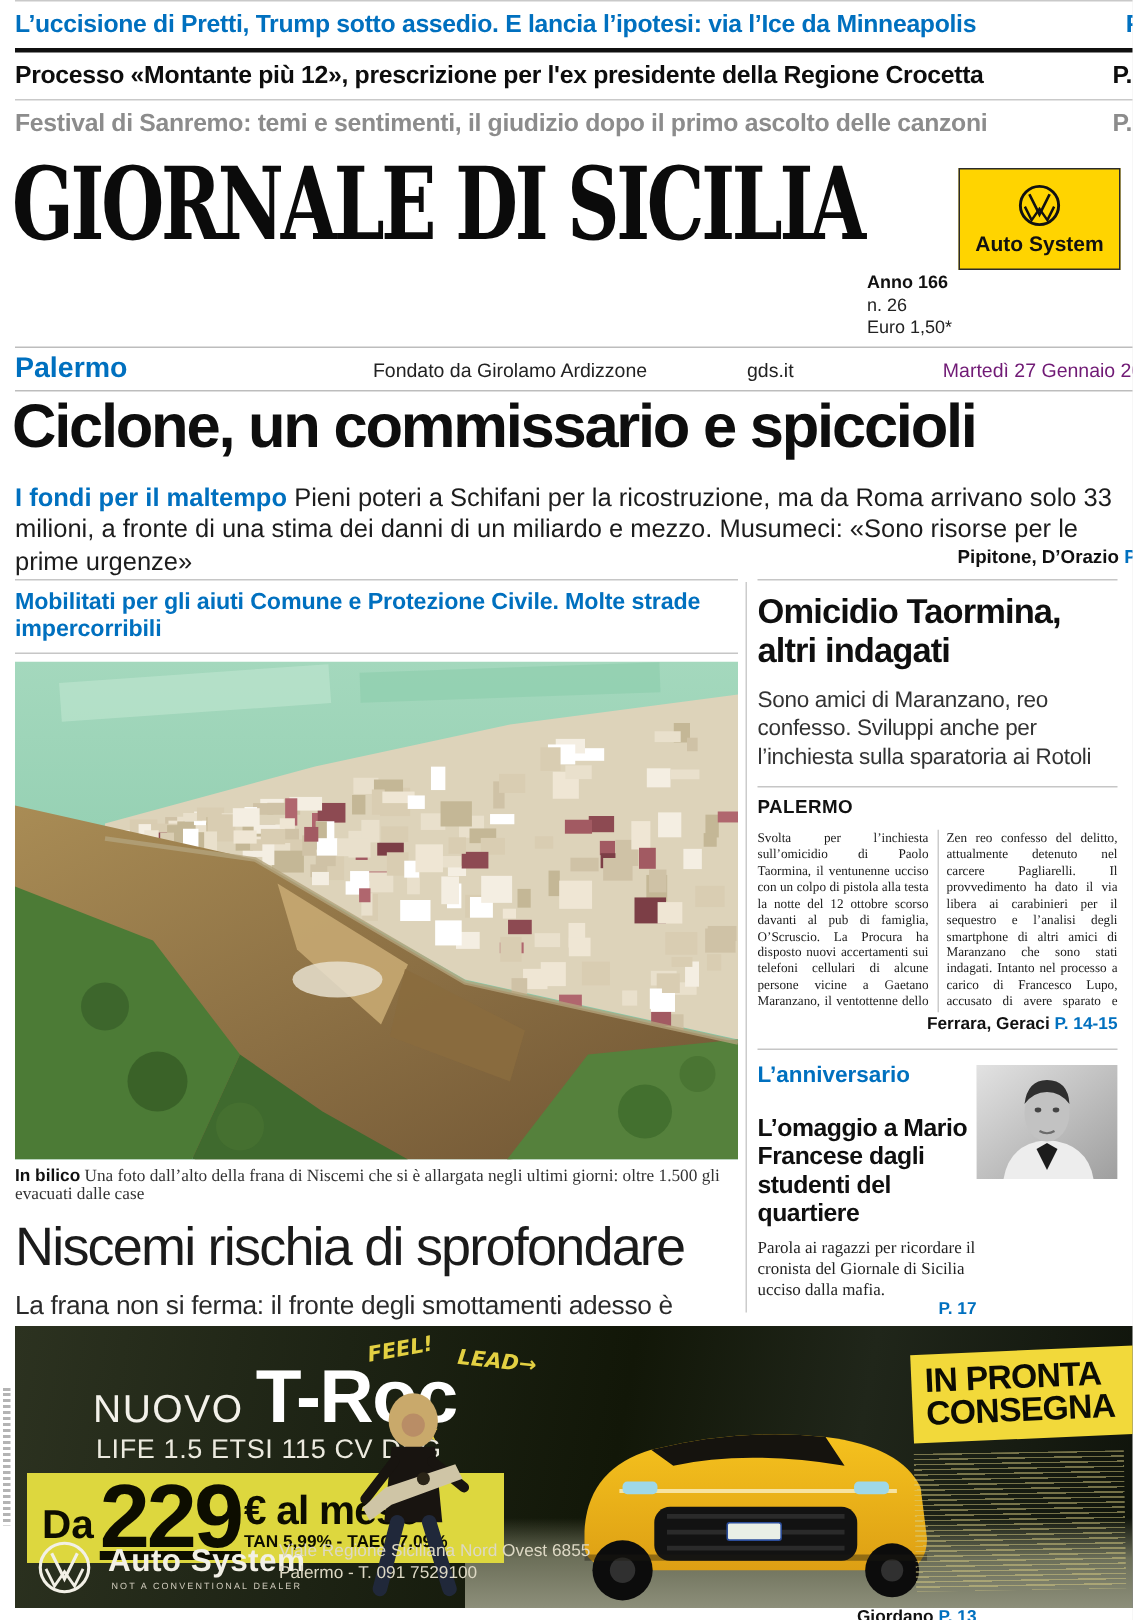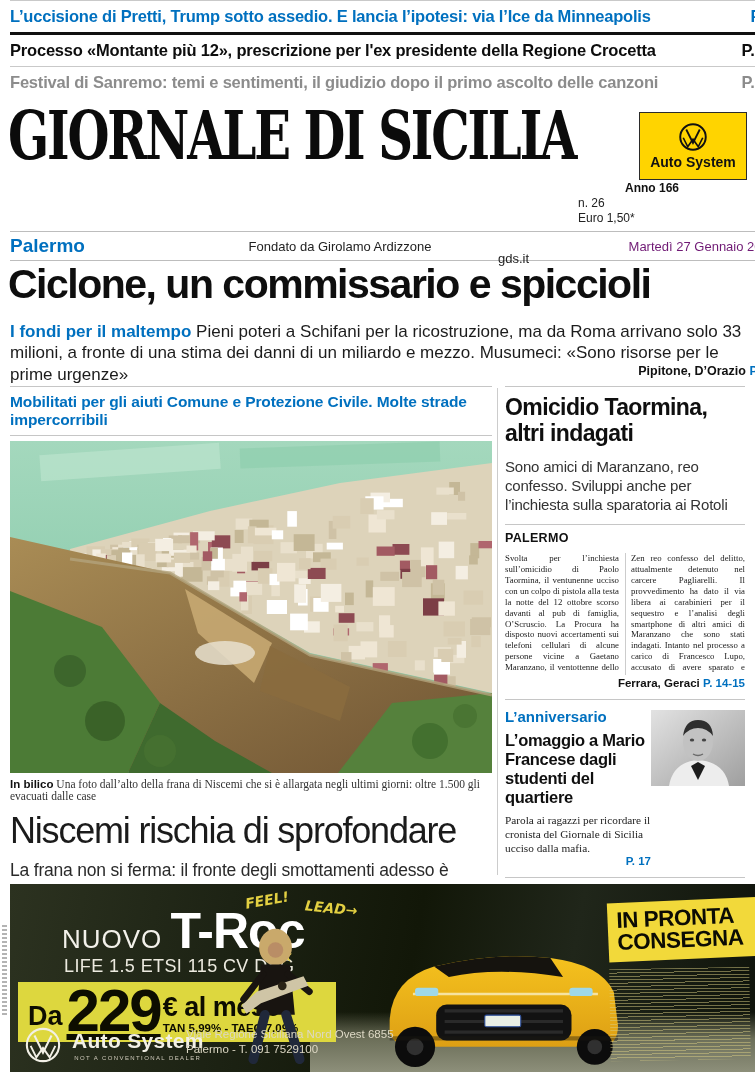--- a/index.html
+++ b/index.html
@@ -17,29 +17,29 @@
   .ts-hr-dark{height:2.5px;background:#101010;}
 
   
   .mast-title{position:absolute;left:8px;top:102px;font-family:"DejaVu Serif",serif;
       font-weight:bold;font-size:67px;line-height:1;letter-spacing:-3px;color:#0b0b0b;
       transform:scaleX(.72);transform-origin:left top;white-space:nowrap;}
   .vw-badge{position:absolute;left:639px;top:112px;width:106px;height:66px;background:#ffd400;
       border:1px solid #2b2b2b;display:flex;flex-direction:column;align-items:center;justify-content:center;gap:2px;}
   .vw-badge .brand{font-size:14px;font-weight:800;color:#111;}
   .issue{position:absolute;left:578px;top:181px;font-size:12px;line-height:1.25;color:#222;}
-  .issue .b{font-weight:bold;color:#111;margin-left:47px;}
+  .issue .b{font-weight:bold;color:#111;}
   .price-note{position:absolute;left:250px;top:215px;width:392px;font-size:7.5px;color:#555;text-align:center;}
 
   
   .dateline{position:absolute;left:10px;right:10px;top:231px;height:28px;
       border-top:1px solid #bdbdbd;border-bottom:1px solid #bdbdbd;}
   .edition{position:absolute;left:0;top:3px;font-size:19px;font-weight:800;color:#0070bf;}
   .founded{position:absolute;left:330px;top:7px;transform:translateX(-50%);font-size:13px;color:#222;}
-  .website{position:absolute;left:488px;top:19px;font-size:13px;color:#222;}
+  .website{position:absolute;left:488px;top:7px;font-size:13px;color:#222;}
   .pubdate{position:absolute;right:1px;top:7px;font-size:13px;color:#701a75;}
 
   
   .lead-headline{position:absolute;left:8px;top:263px;width:740px;font-size:41px;font-weight:bold;
       letter-spacing:-1.5px;line-height:1.04;color:#0e0e0e;}
   .lead-dek{position:absolute;left:10px;top:321px;width:738px;font-size:17px;line-height:1.26;color:#1c1c1c;}
   .lead-kicker{color:#0070bf;font-weight:bold;}
   .lead-byline{position:absolute;right:10px;top:364px;font-size:12.5px;font-weight:bold;color:#111;}
   .pageref{color:#0070bf;font-weight:bold;}
 
@@ -60,21 +60,21 @@
   .rc-dek{margin-top:11px;font-size:15px;line-height:1.27;color:#333;letter-spacing:-0.2px;}
   .rc-rule{height:1px;background:#c6c6c6;margin-top:10px;}
   .rc-dateline{margin-top:6px;font-size:12.5px;font-weight:800;letter-spacing:.3px;color:#111;}
   .rc-body{margin-top:8px;height:122px;overflow:hidden;column-count:2;column-gap:12px;
       column-rule:1px solid #ccc;column-fill:auto;font-family:"Liberation Serif",serif;
       font-size:8.8px;line-height:1.24;text-align:justify;color:#1a1a1a;}
   .rc-byline{text-align:right;font-size:11.5px;font-weight:bold;margin-top:2px;}
 
   .sect{margin-top:8px;position:relative;min-height:88px;}
   .sect .label{font-size:15px;font-weight:bold;color:#0070bf;}
-  .sect .shead{width:150px;font-size:16.5px;font-weight:800;line-height:1.15;letter-spacing:-0.3px;color:#0f0f0f;margin-top:6px;}
+  .sect .shead{width:150px;font-size:16.5px;font-weight:800;line-height:1.15;letter-spacing:-0.3px;color:#0f0f0f;margin-top:18px;}
   .sect .sdek{width:146px;font-family:"Liberation Serif",serif;font-size:11.3px;line-height:1.25;color:#222;margin-top:6px;}
   .sect .sby{width:146px;text-align:right;font-size:11.5px;font-weight:bold;}
   .sect .sphoto{position:absolute;right:0;top:2px;width:94px;height:76px;display:block;}
 
   
   .ad{position:absolute;left:10px;right:10px;top:884px;height:188px;overflow:hidden;
       background:linear-gradient(100deg,#2c3220 0%,#1d2314 28%,#121708 52%,#20261a 72%,#0d1109 100%);}
   .ad-road{position:absolute;left:300px;right:0;bottom:0;height:60px;
       background:linear-gradient(to top,#8d8f7a 0%,#6c6f59 55%,rgba(108,111,89,0) 100%);}
   .ad-nuovo{position:absolute;left:52px;top:18px;color:#f3f1ea;font-size:26px;font-weight:300;letter-spacing:1px;}

